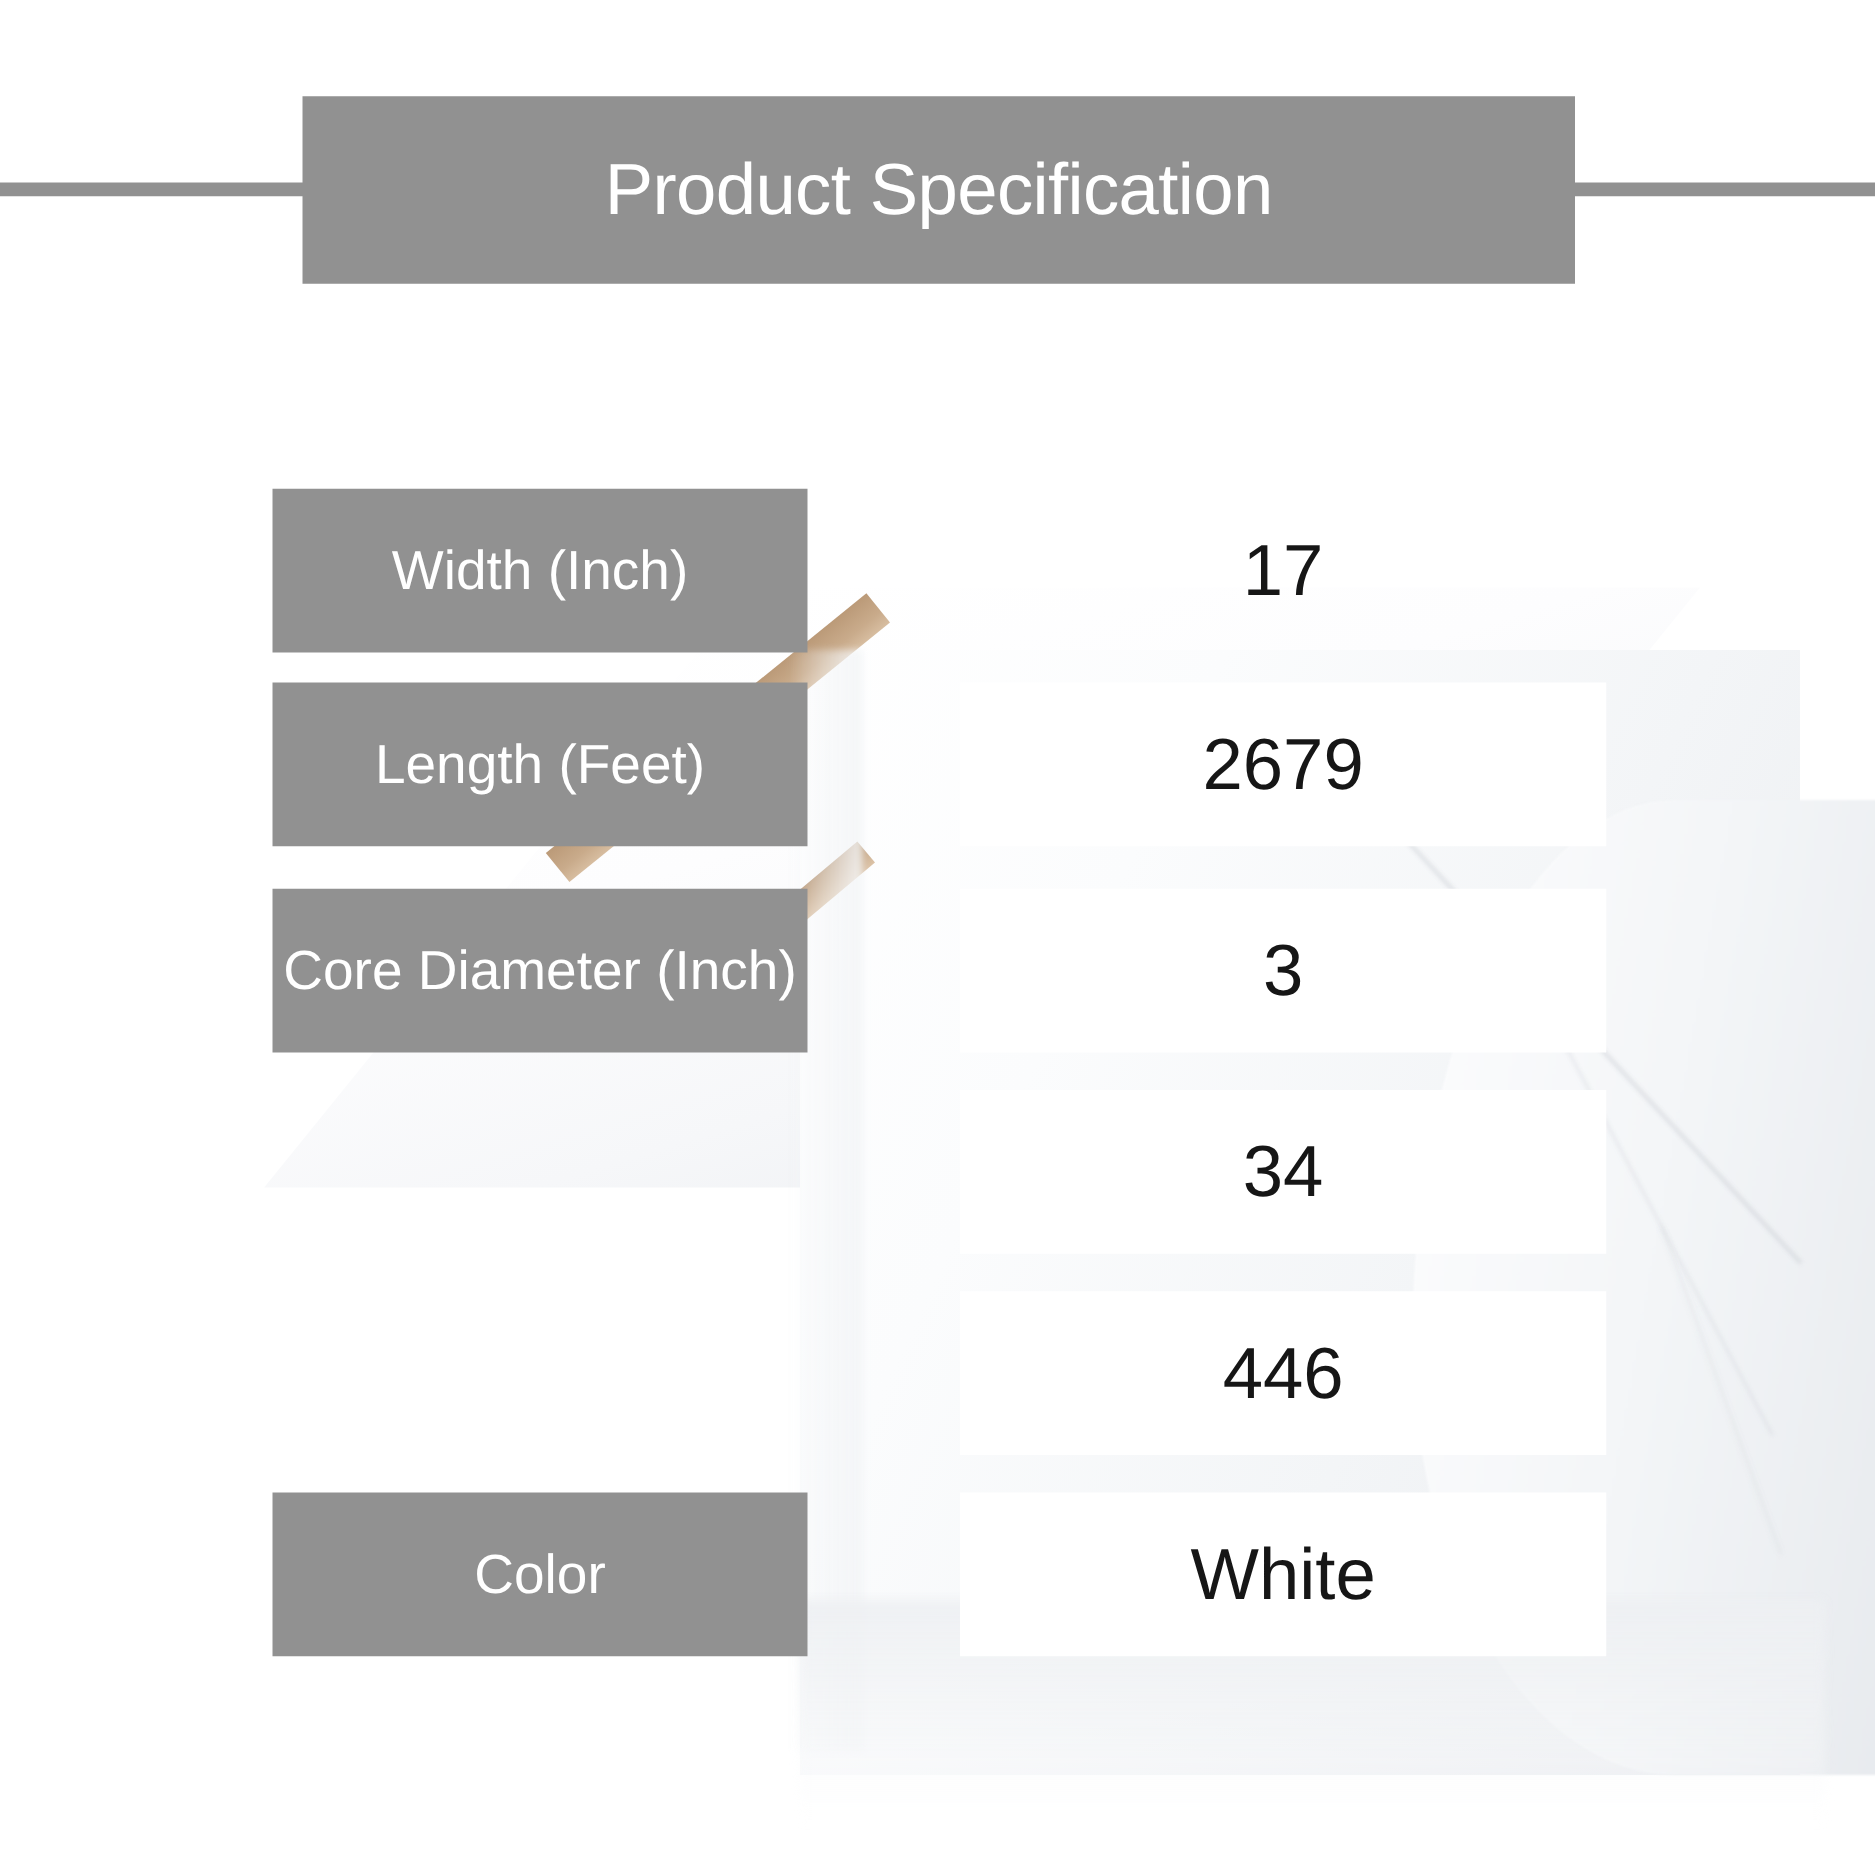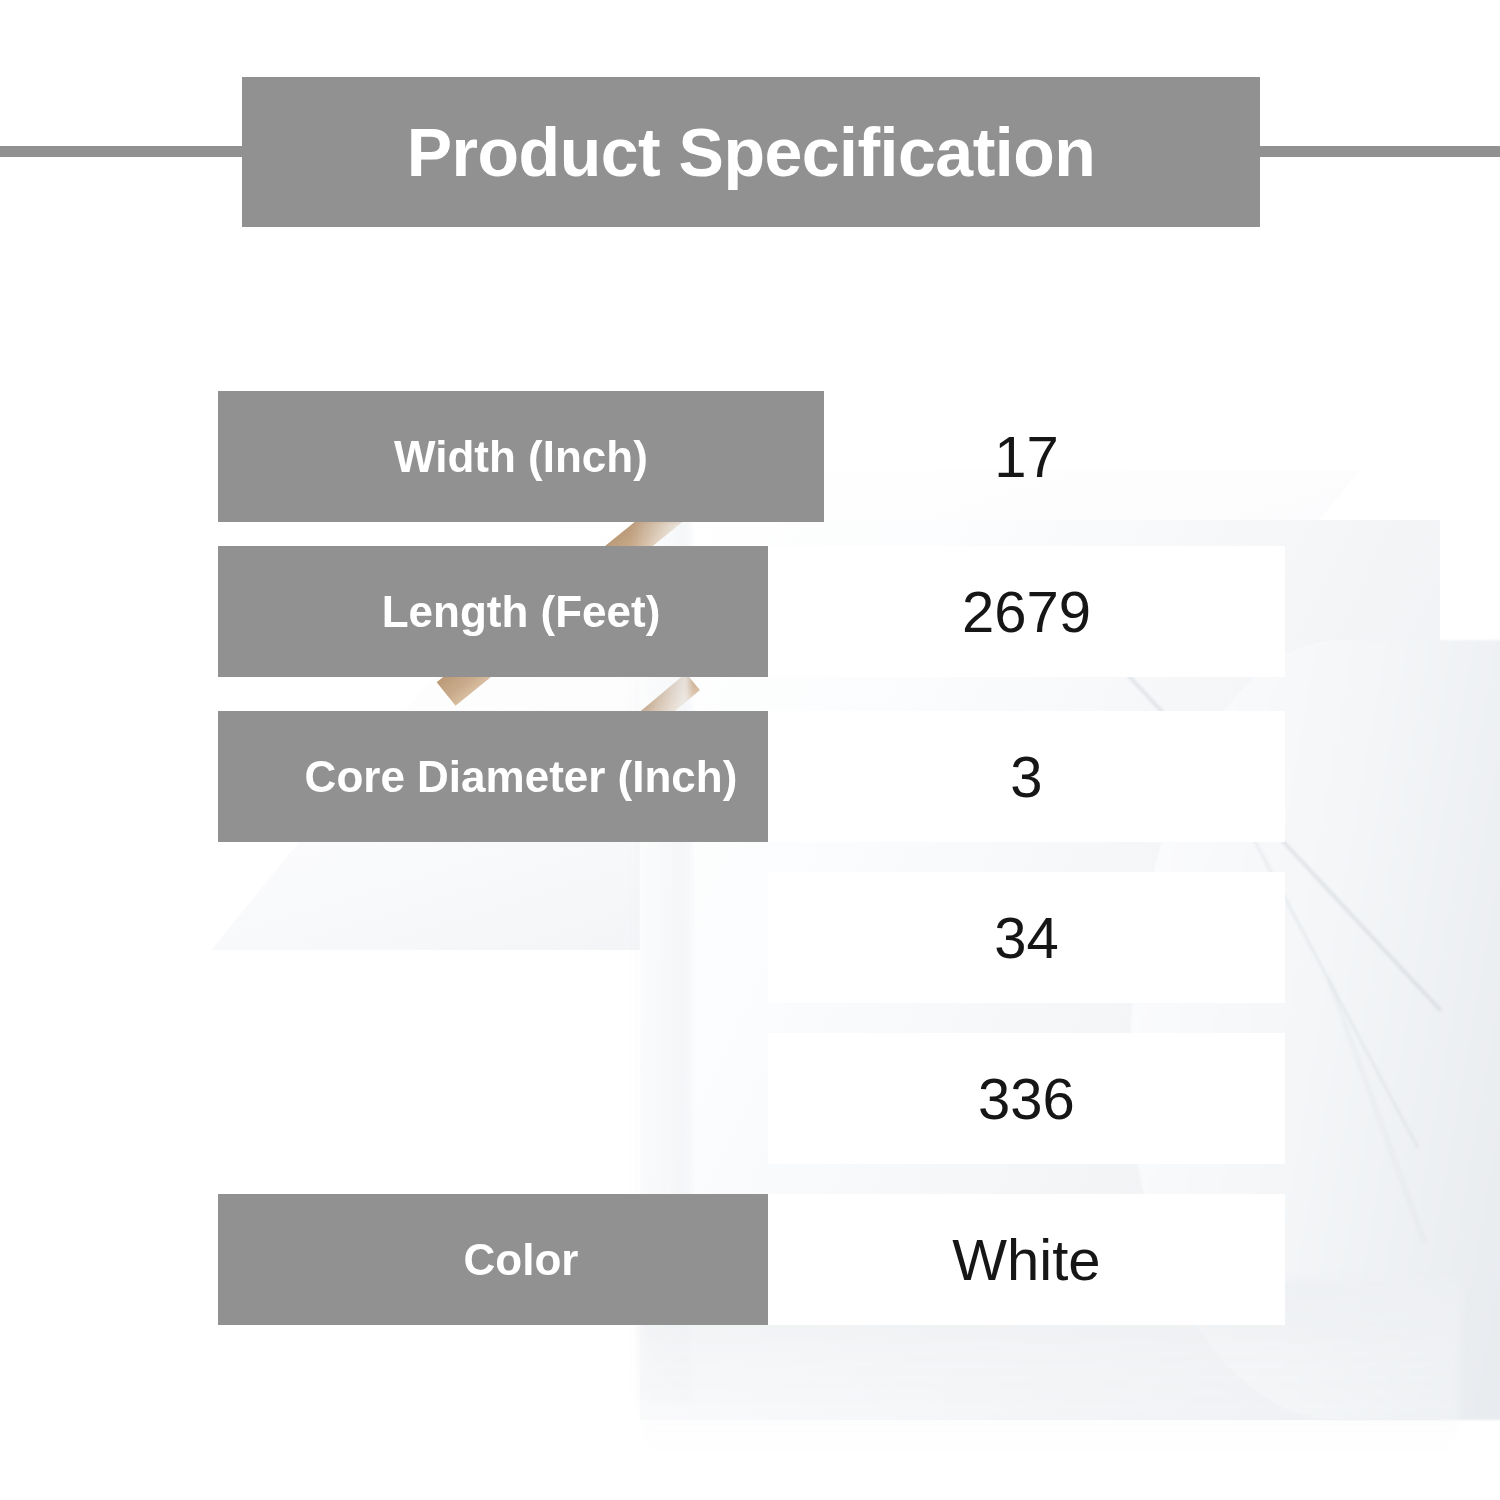--- a/index.html
+++ b/index.html
@@ -153,22 +153,22 @@
     top: 77px;
     width: 1018px;
     height: 150px;
     background: #919191;
     display: flex;
     align-items: center;
     justify-content: center;
   }
   #title-text {
     color: #ffffff;
-    font-size: 68px;
-    font-weight: bold;
+    font-size: 58px;
+    font-weight: normal;
     letter-spacing: -0.5px;
     line-height: 1;
     white-space: nowrap;
   }
 
   
   #spec-table {
     position: absolute;
     left: 0;
     top: 0;
@@ -179,26 +179,26 @@
   .spec-row {
     position: absolute;
     left: 0;
     width: 1500px;
     height: 131px;
   }
   .spec-label {
     position: absolute;
     left: 218px;
     top: 0;
-    width: 606px;
+    width: 428px;
     height: 131px;
     background: #919191;
     color: #ffffff;
     font-size: 44px;
-    font-weight: 700;
+    font-weight: 400;
     display: flex;
     align-items: center;
     justify-content: center;
     text-align: center;
     line-height: 1.12;
     box-sizing: border-box;
     padding: 0 8px;
   }
   .spec-value {
     position: absolute;
@@ -259,21 +259,21 @@
   <div class="spec-row" style="top:711px;">
     <div class="spec-label">Core Diameter (Inch)</div>
     <div class="spec-value">3</div>
   </div>
 
   <div class="spec-row" style="top:872px;">
     <div class="spec-value">34</div>
   </div>
 
   <div class="spec-row" style="top:1033px;">
-    <div class="spec-value">336</div>
+    <div class="spec-value">446</div>
   </div>
 
   <div class="spec-row" style="top:1194px;">
     <div class="spec-label">Color</div>
     <div class="spec-value">White</div>
   </div>
 
 </div>
 
 </body></html>

